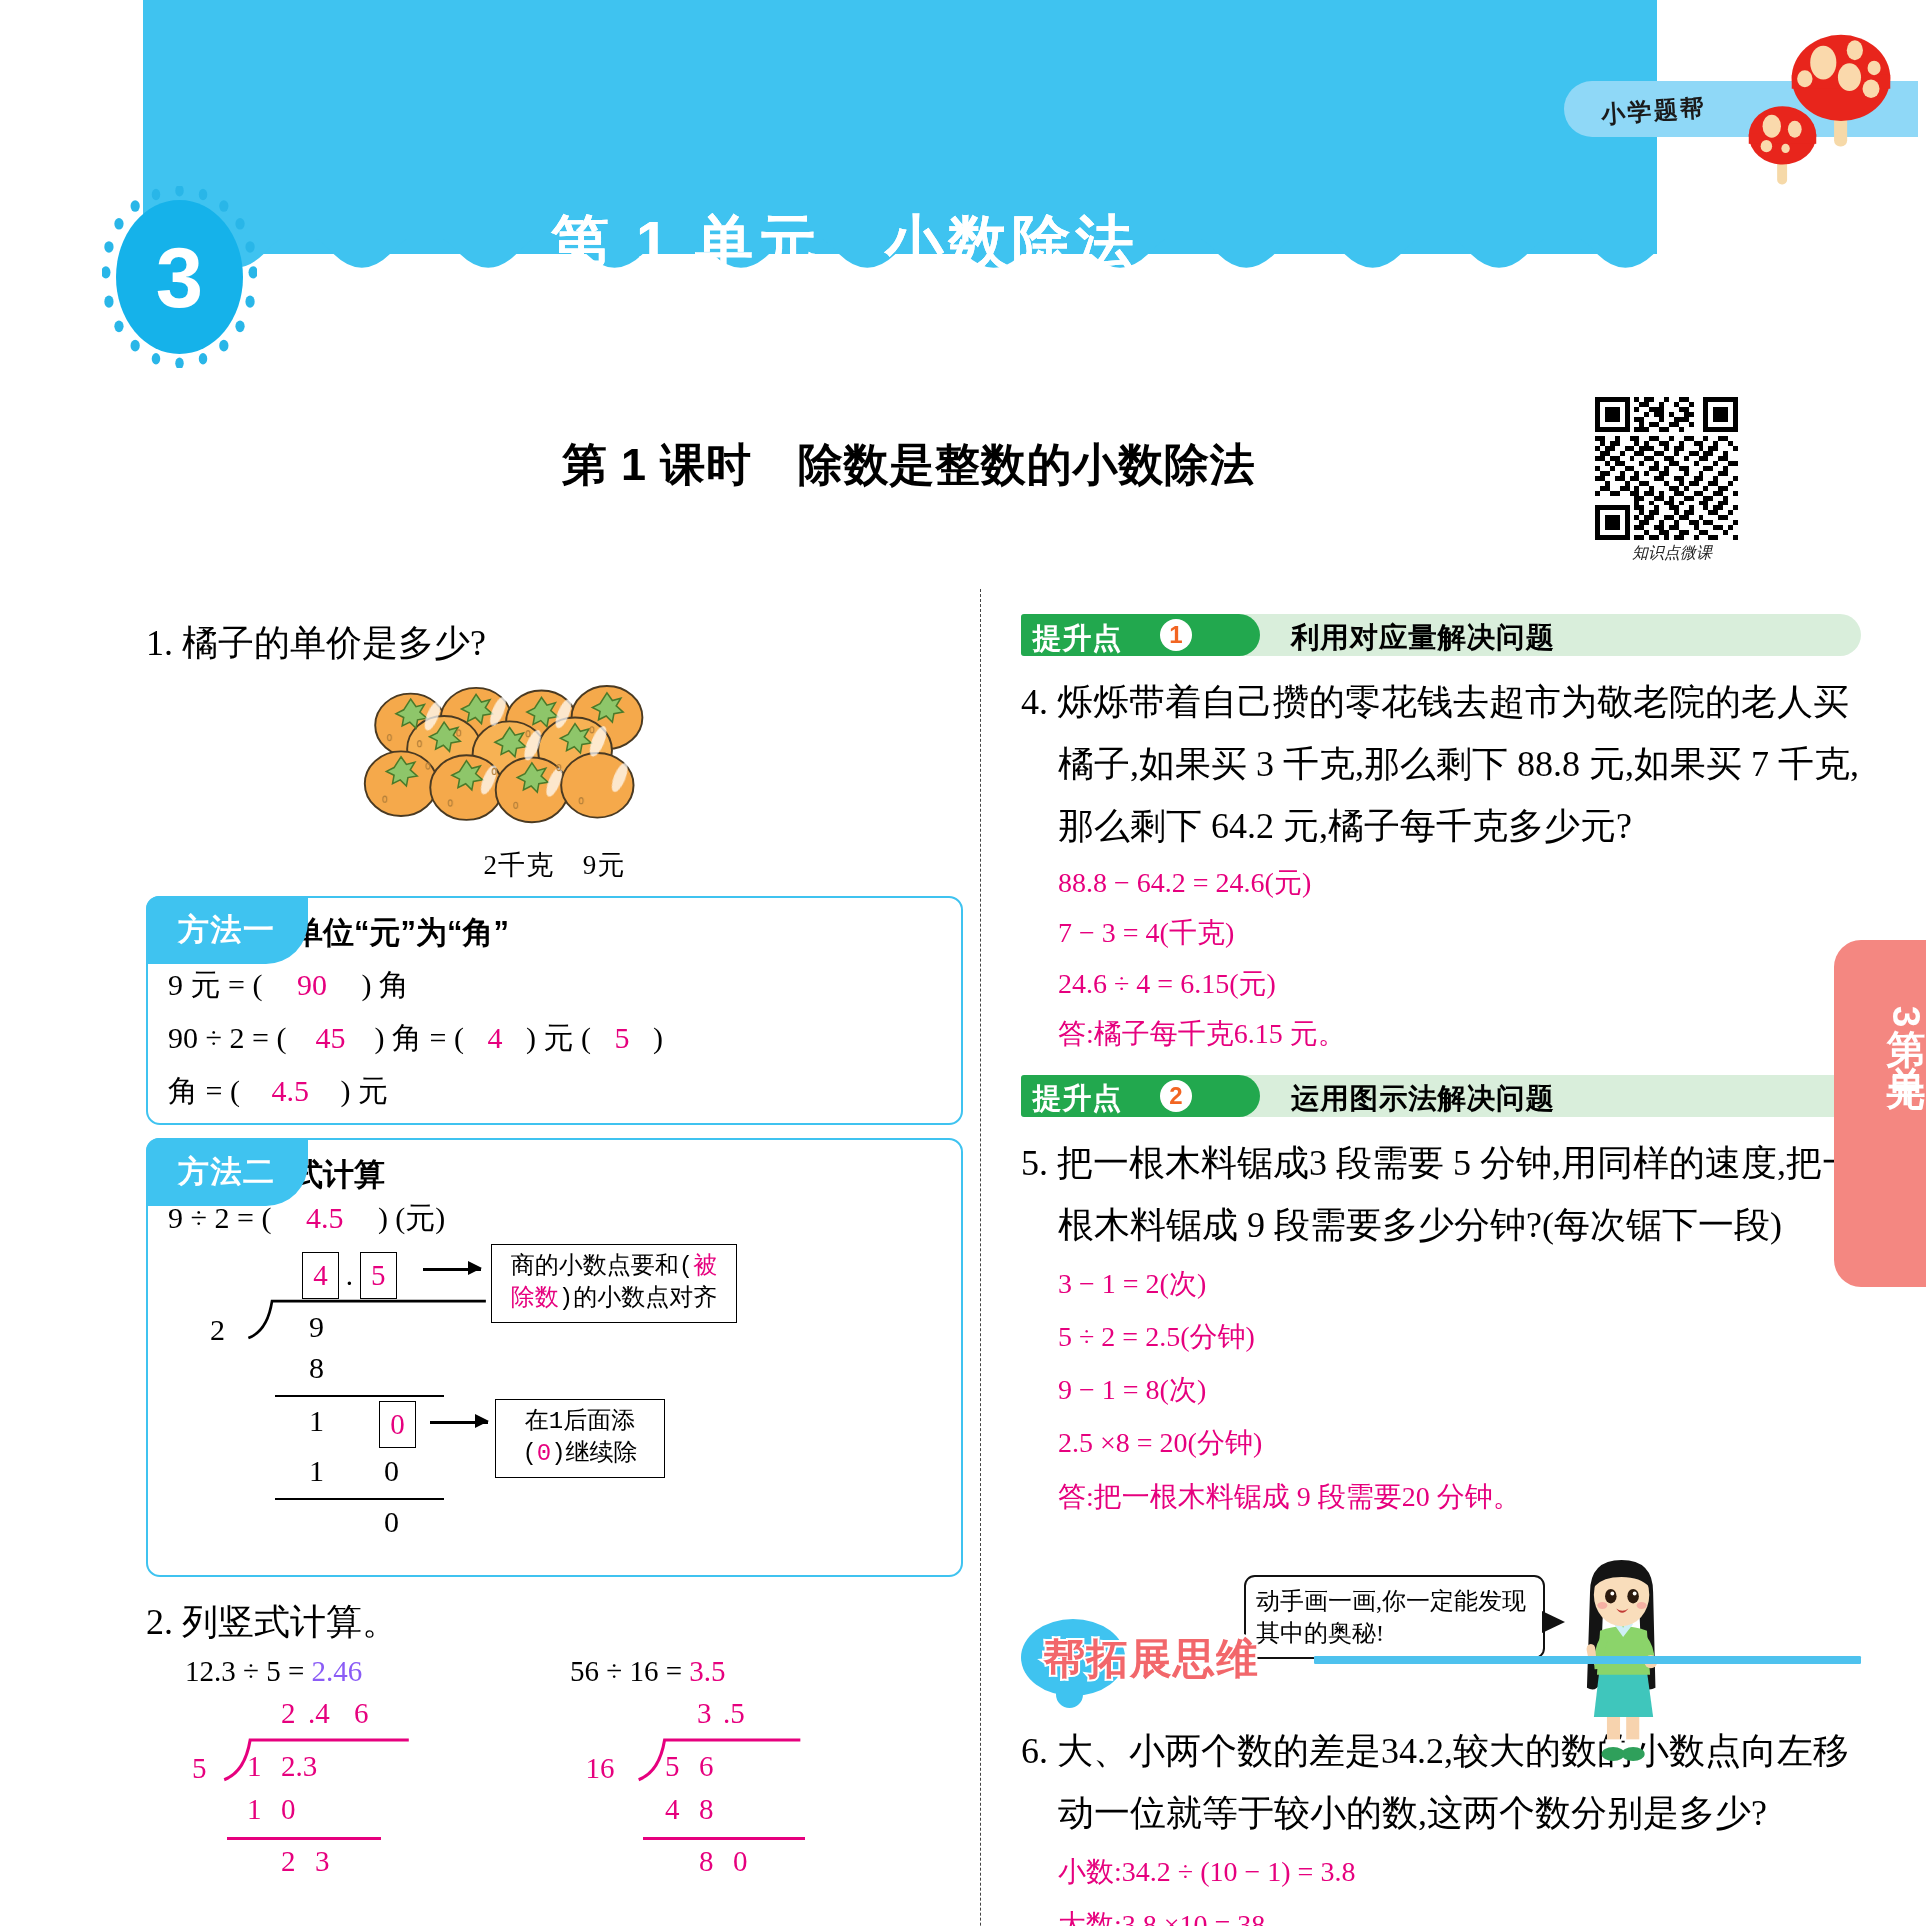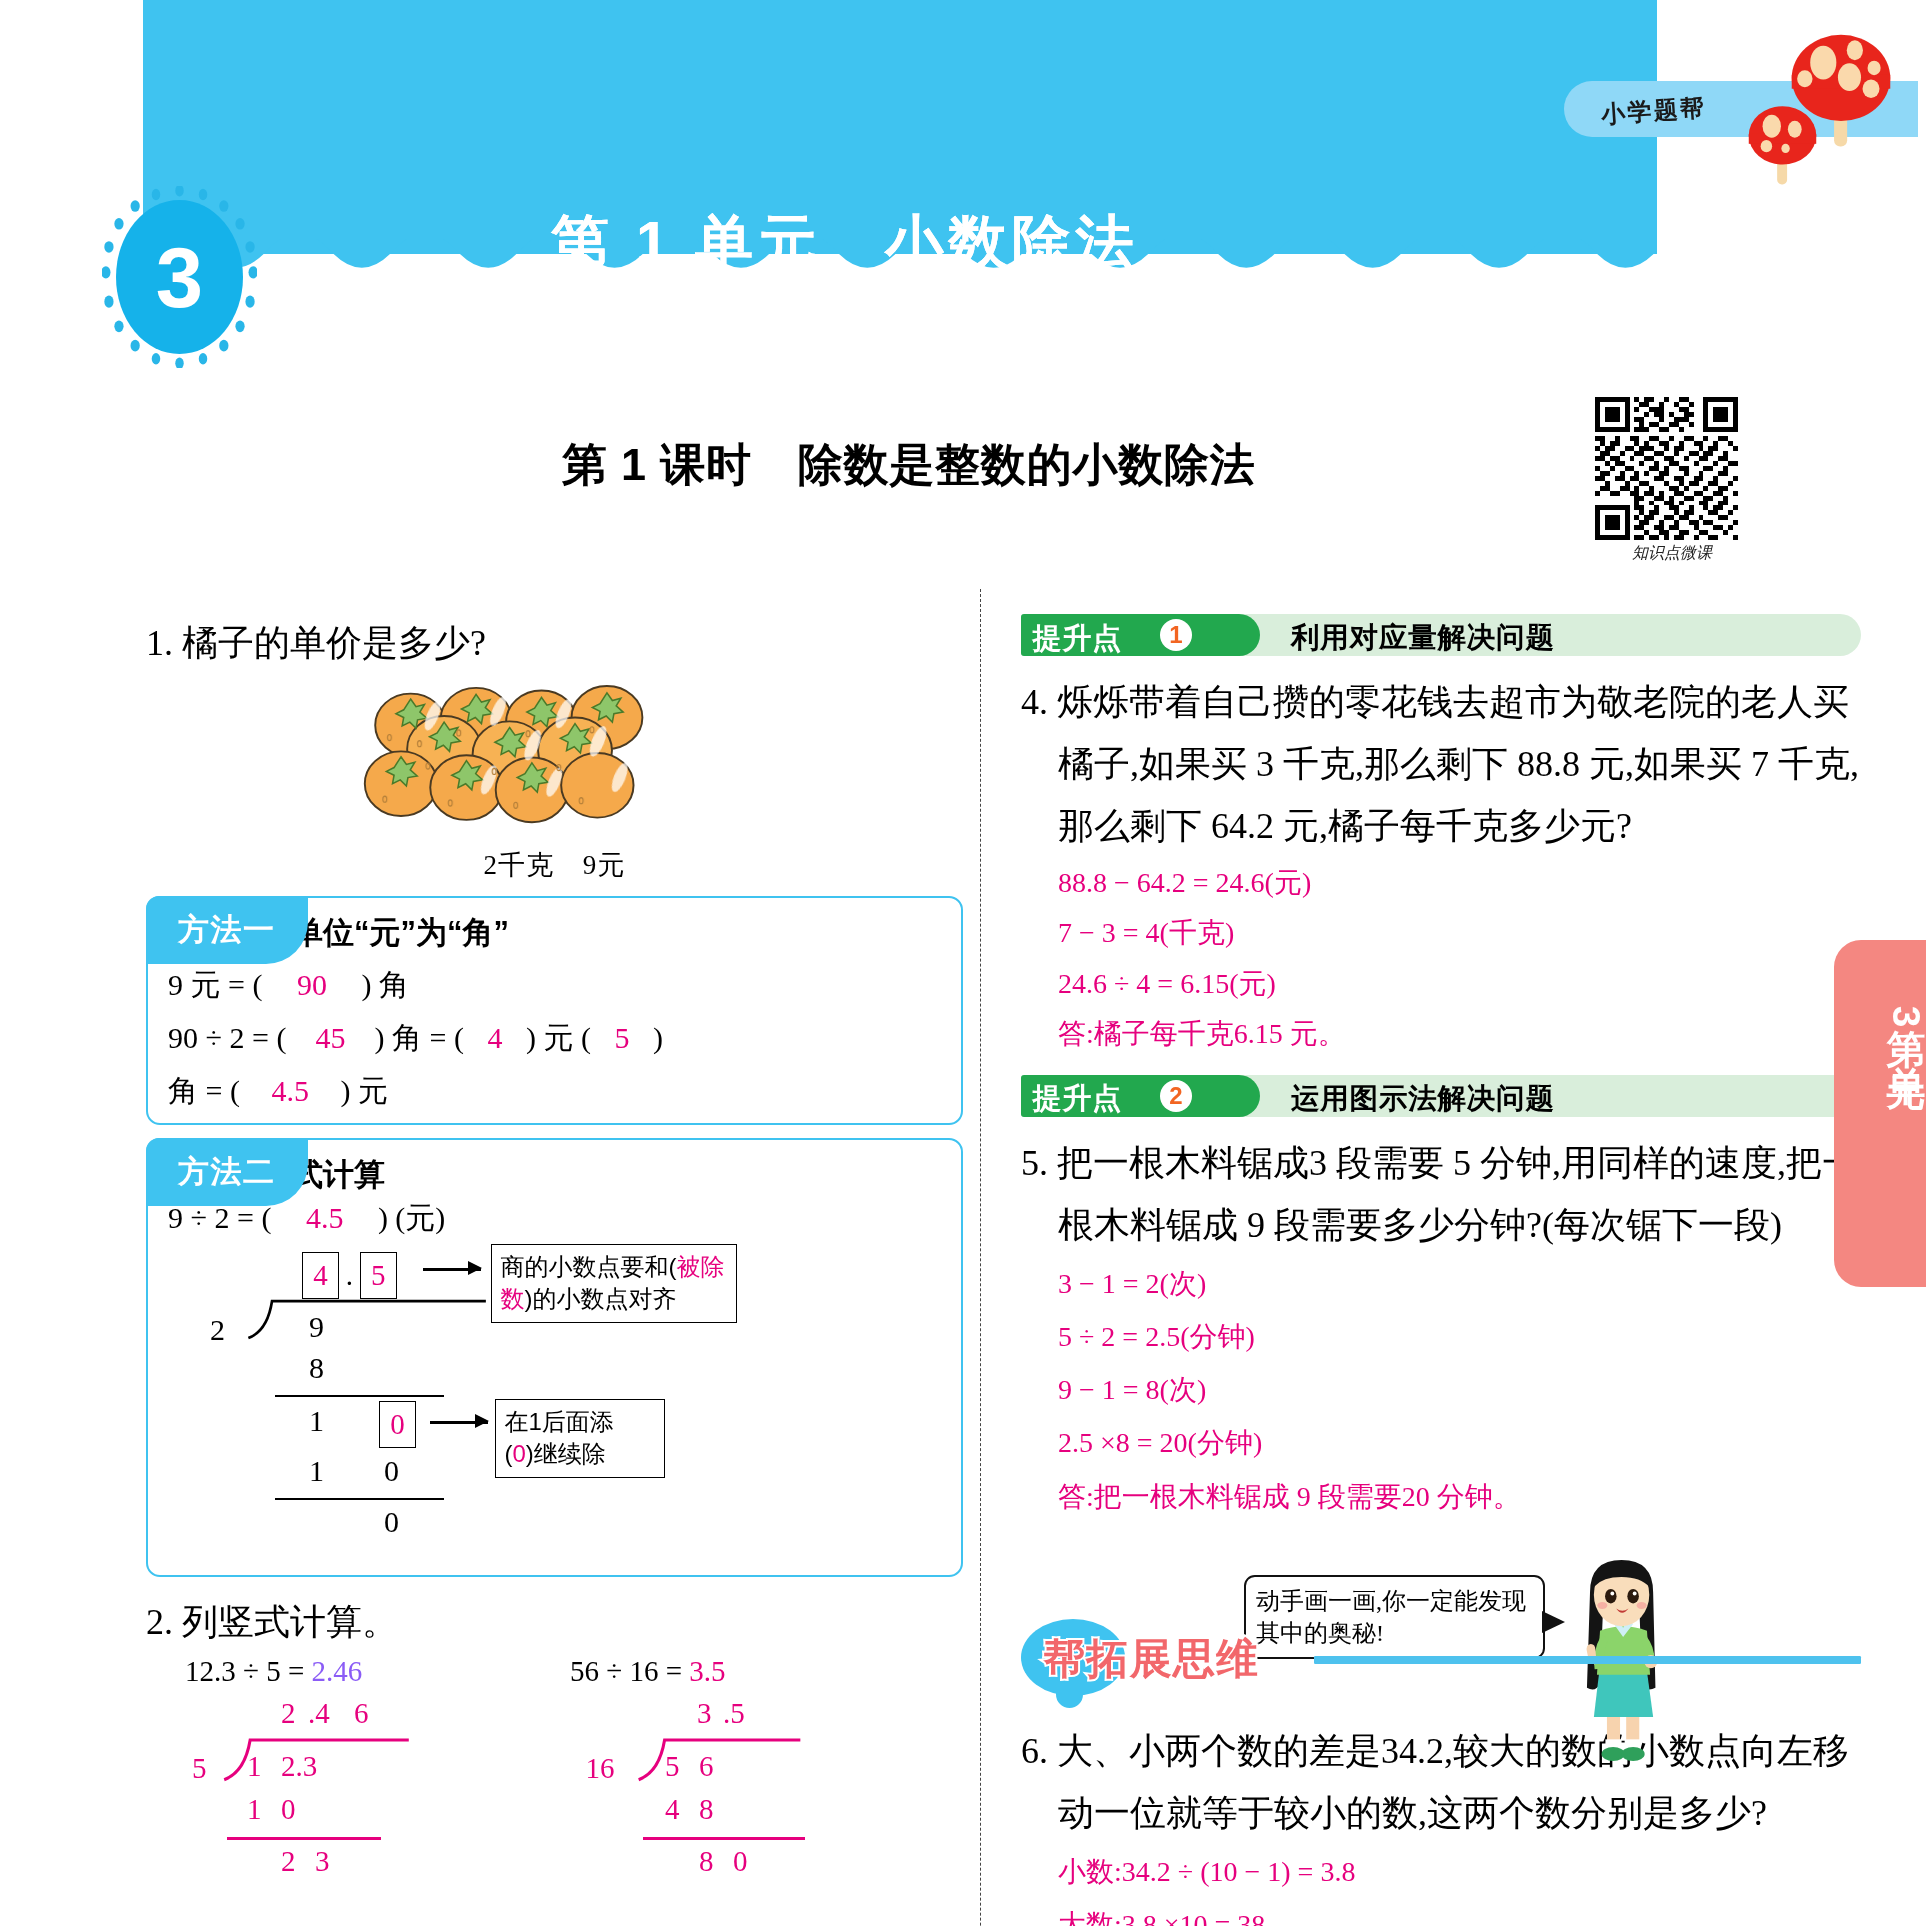--- a/index.html
+++ b/index.html
@@ -65,21 +65,21 @@
   .mhead{margin-left:82px;padding-top:14px;font-size:31px;font-weight:bold;
      font-family:"Liberation Sans","DejaVu Sans",sans-serif;color:#000;}
   .mrow{font-size:30px;margin:11.6px 0 0 20px;color:#000;white-space:nowrap;}
   .mrow .fill{color:#E6007E;}
 
   
   .ld{position:relative;}
   .boxnum{display:inline-block;width:35px;height:45px;border:1.9px solid #000;line-height:45px;
      text-align:center;font-size:29px;color:#E6007E;vertical-align:middle;}
   .callout{display:inline-block;border:1.9px solid #000;padding:6.2px 8.5px;font-size:24px;line-height:1.35;
-     font-family:Liberation Sans, sans-serif;vertical-align:middle;}
+     font-family:Liberation Mono, monospace;vertical-align:middle;text-align:center;}
   .callout .hl{color:#E6007E;}
   .arrow{display:inline-block;width:58px;height:3.1px;background:#000;position:relative;vertical-align:middle;margin:0 4.6px;}
   .arrow:after{content:"";position:absolute;right:-1.5px;top:-6.2px;border-left:14px solid #000;
      border-top:7.7px solid transparent;border-bottom:7.7px solid transparent;}
 
   
   .pt{position:relative;height:49px;margin:13px 0 8.5px 0;}
   .pt-bg{position:absolute;left:0;top:0;right:0;height:42px;background:#D9EEDB;border-radius:3.9px 22.3px 22.3px 3.9px;}
   .pt-green{position:absolute;left:0;top:0;width:239px;height:42px;background:#22A84E;border-radius:3.9px 27px 27px 3.9px;}
   .pt-green .lab{position:absolute;left:11.6px;top:4.6px;color:#fff;font-size:29px;font-weight:bold;

